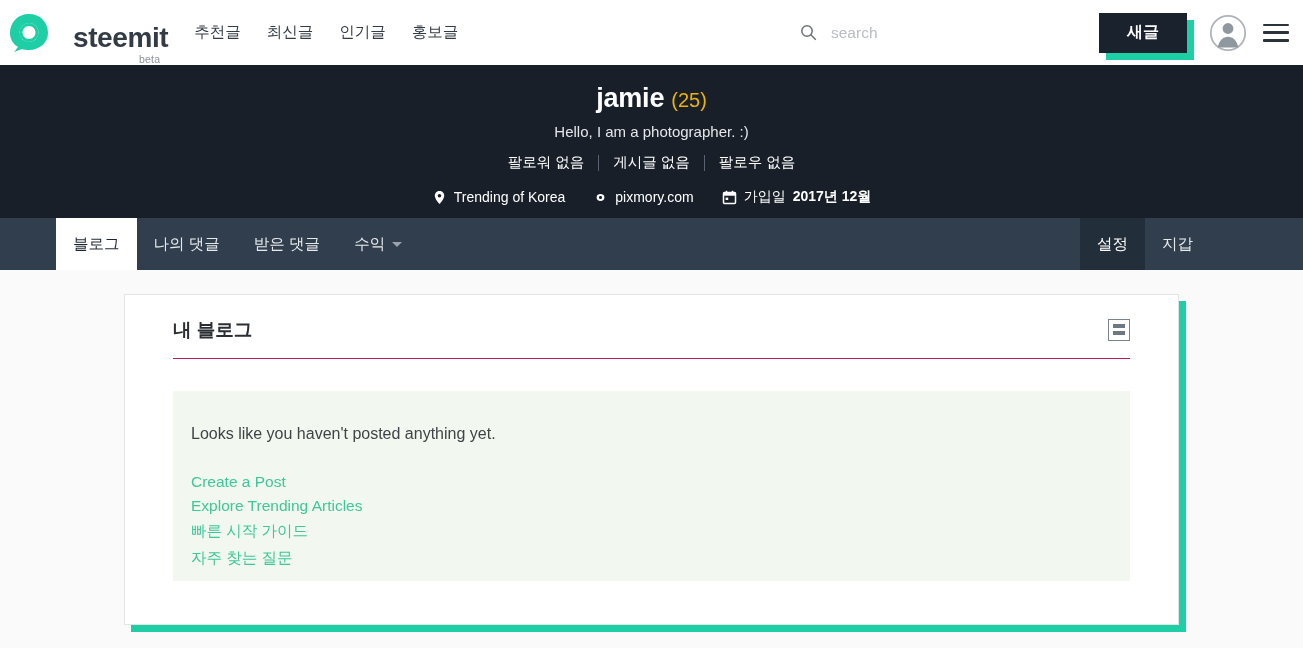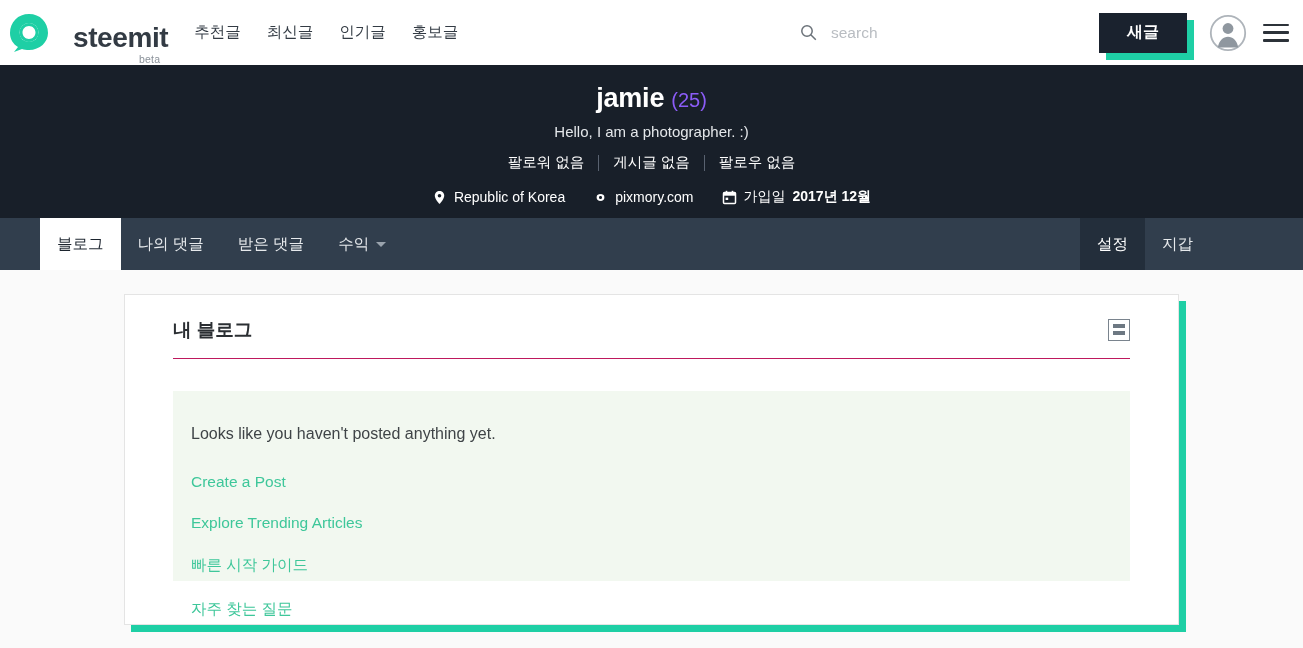--- a/index.html
+++ b/index.html
@@ -138,21 +138,21 @@
     margin-bottom: 11px;
   }
   .profile-name {
     font-size: 27px;
     font-weight: bold;
     color: #ffffff;
     letter-spacing: -0.2px;
   }
   .profile-rep {
     font-size: 20px;
-    color: #8b5cf6;
+    color: #eab308;
     margin-left: 7px;
     font-weight: normal;
   }
   .profile-about {
     font-size: 15px;
     color: #e4e7ea;
     margin-bottom: 13px;
   }
   .profile-stats {
     display: flex;
@@ -182,21 +182,21 @@
   .meta-item { display: flex; align-items: center; gap: 7px; }
   .meta-item a { color: #ffffff; text-decoration: none; }
   .meta-icon { width: 15px; height: 15px; flex: 0 0 auto; display: block; }
 
   
   .profile-tabs {
     background: #313e4d;
     height: 52px;
     display: flex;
     align-items: stretch;
-    padding-left: 40px;
+    padding-left: 56px;
     padding-right: 93px;
   }
   .tab {
     display: flex;
     align-items: center;
     padding: 0 17px;
     font-size: 15.5px;
     color: #e6e9ec;
     text-decoration: none;
     white-space: nowrap;
@@ -280,21 +280,21 @@
     margin-top: 32px;
     background: #f2f8f0;
     padding: 34px 18px 30px 18px;
     height: 190px;
   }
   .empty-msg {
     font-size: 16px;
     color: #3f4447;
     margin-bottom: 30px;
   }
-  .empty-links { display: flex; flex-direction: column; gap: 23px; }
+  .empty-links { display: flex; flex-direction: column; gap: 6px; }
   .empty-links a {
     font-size: 15.5px;
     color: #3ec79a;
     text-decoration: none;
     width: fit-content;
   }
 </style>
 </head>
 <body>
 
@@ -364,21 +364,21 @@
     <a class="stat" href="#">팔로우 없음</a>
   </div>
 
   <div class="profile-meta">
 
     <div class="meta-item">
       <svg class="meta-icon" viewBox="0 0 15 15">
         <path d="M7.5 1 C4.9 1 2.8 3.1 2.8 5.7 C2.8 9.2 7.5 14 7.5 14 C7.5 14 12.2 9.2 12.2 5.7 C12.2 3.1 10.1 1 7.5 1 Z" fill="#ffffff"></path>
         <circle cx="7.5" cy="5.7" r="1.8" fill="#181f29"></circle>
       </svg>
-      <span>Republic of Korea</span>
+      <span>Trending of Korea</span>
     </div>
 
     <div class="meta-item">
       <svg class="meta-icon" viewBox="0 0 16 15">
         <path d="M5.6 7.5 a2.6 2.6 0 0 1 2.6-2.6 h0.6 a2.6 2.6 0 0 1 0 5.2 h-0.6 a2.6 2.6 0 0 1-2.6-2.6 Z" fill="none" stroke="#ffffff" stroke-width="1.5"></path>
         <path d="M10.4 7.5 a2.6 2.6 0 0 0-2.6-2.6 h-0.6 a2.6 2.6 0 0 0 0 5.2 h0.6 a2.6 2.6 0 0 0 2.6-2.6 Z" fill="none" stroke="#ffffff" stroke-width="1.5"></path>
       </svg>
       <a href="#">pixmory.com</a>
     </div>
 

